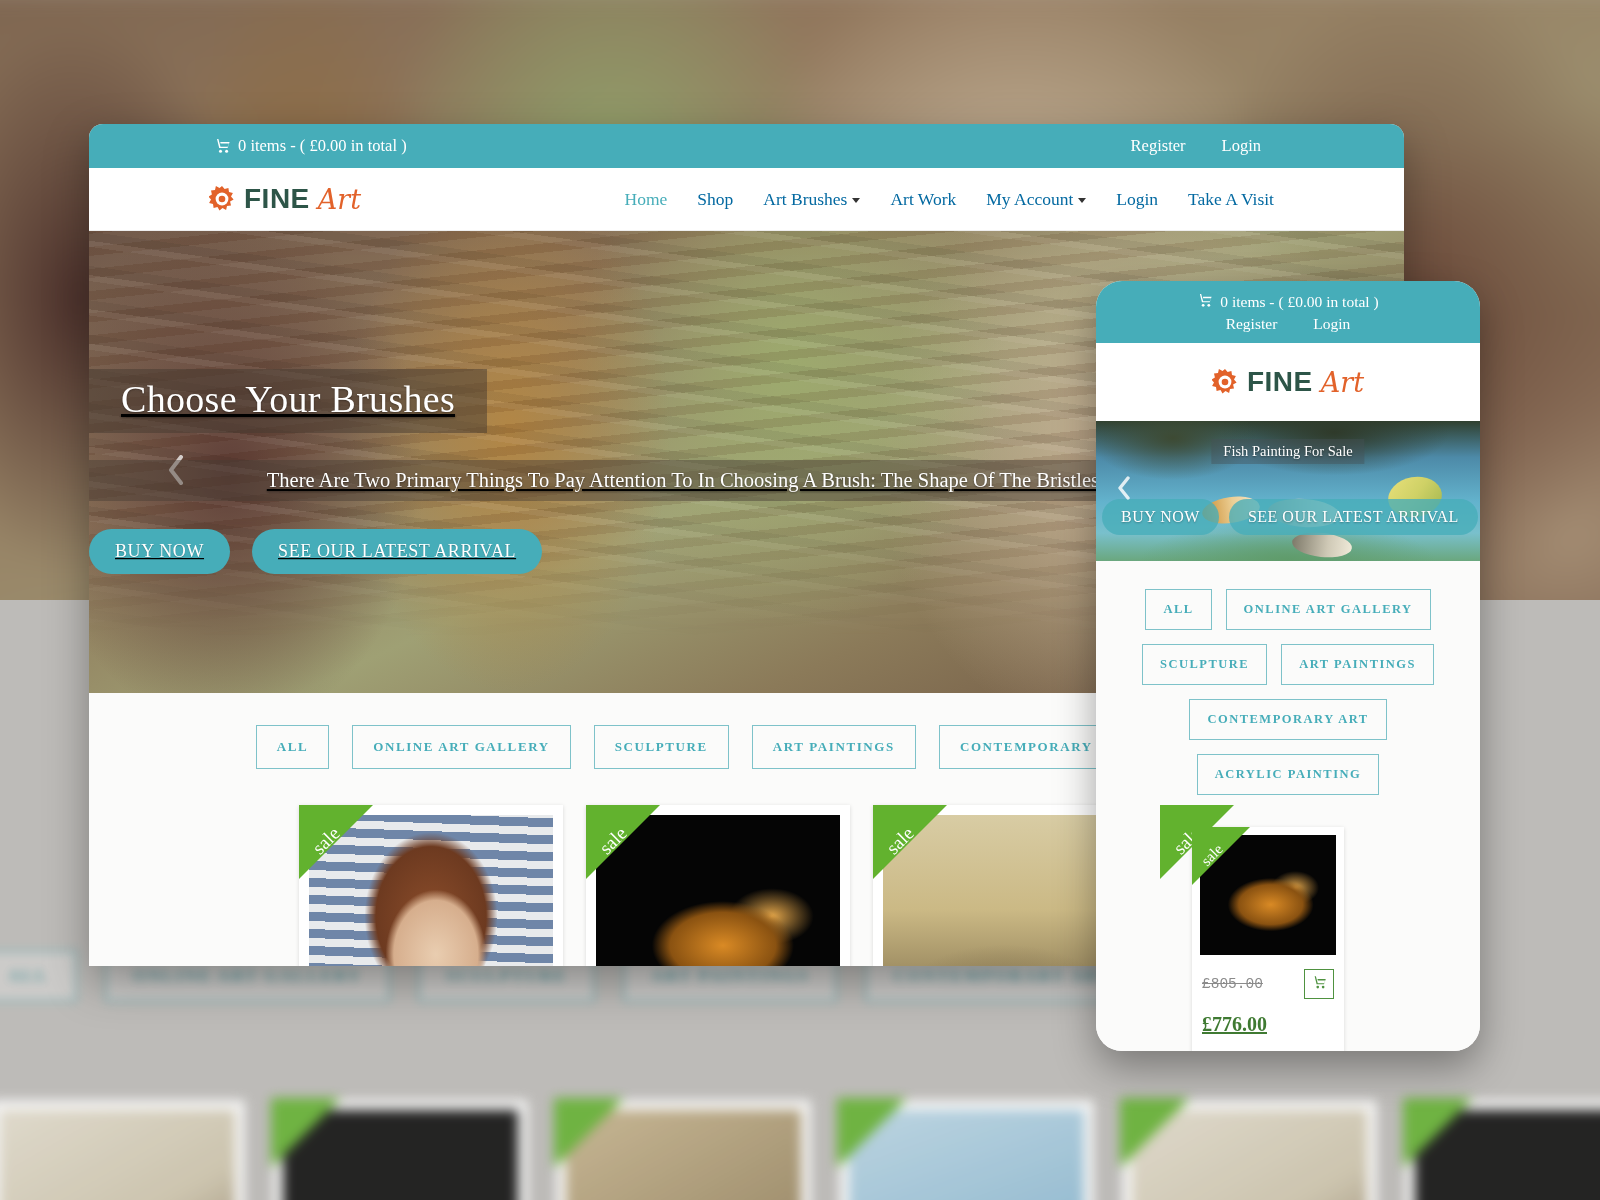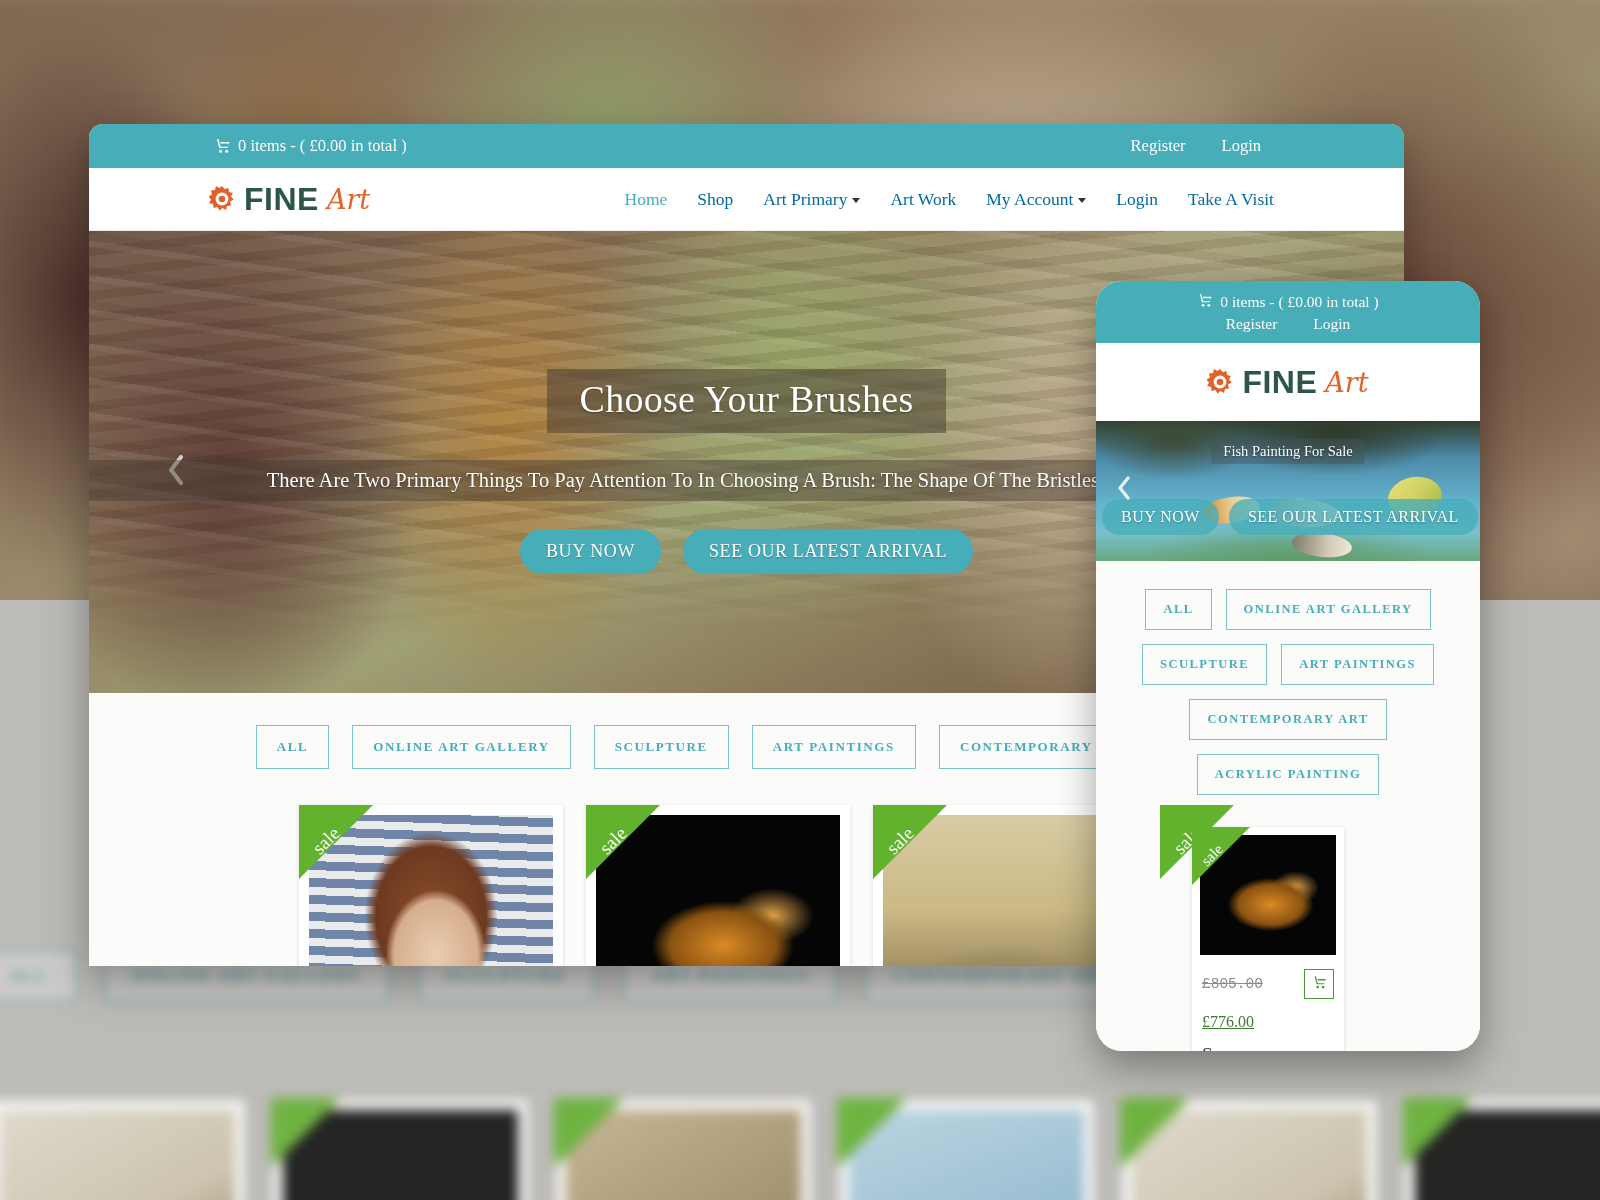--- a/index.html
+++ b/index.html
@@ -126,21 +126,21 @@
     display: flex;
     align-items: center;
     padding: 0 30px;
     border-bottom: 1px solid #eee;
   }
   .logo { display: flex; align-items: center; gap: 9px; margin-left: 90px; }
   .logo-mark { width: 26px; height: 26px; }
   .logo-fine {
     font-family: "Liberation Sans", sans-serif;
     font-weight: bold;
-    font-size: 32px;
+    font-size: 28px;
     color: #2d5548;
     letter-spacing: .5px;
   }
   .logo-art {
     font-family: "DejaVu Serif", serif;
     font-style: italic;
     font-size: 27px;
     color: #e2622a;
     margin-left: -1px;
   }
@@ -182,22 +182,23 @@
       repeating-linear-gradient(-6deg, rgba(90,55,40,.22) 0 9px, rgba(255,255,255,.06) 9px 22px);
     mask-image: linear-gradient(to bottom, rgba(0,0,0,1) 0%, rgba(0,0,0,1) 62%, rgba(0,0,0,0) 88%);
     -webkit-mask-image: linear-gradient(to bottom, rgba(0,0,0,1) 0%, rgba(0,0,0,1) 62%, rgba(0,0,0,0) 88%);
     opacity: .55;
   }
   .hero-inner {
     position: absolute;
     inset: 0;
     display: flex;
     flex-direction: column;
-    align-items: center;
+    align-items: flex-start;
     padding-top: 138px;
+    text-decoration: underline;
   }
   .hero-title {
     background: rgba(70,58,48,.5);
     color: #fff;
     font-size: 38px;
     font-family: "Liberation Serif", serif;
     padding: 8px 32px 12px;
     letter-spacing: .3px;
     text-shadow: 0 1px 2px rgba(0,0,0,.35);
   }
@@ -504,25 +505,26 @@
     border: 1px solid #4f9240;
     background: #fff;
     display: flex;
     align-items: center;
     justify-content: center;
     cursor: pointer;
   }
   .m-new-price {
     margin-top: 14px;
     color: #3f7a32;
-    font-size: 16px;
+    font-size: 20px;
     font-family: "Liberation Serif", serif;
     text-decoration: underline;
     padding-left: 2px;
     display: block;
+    font-weight: bold;
   }
   .m-title {
     margin-top: 13px;
     font-size: 19px;
     font-family: "Liberation Serif", serif;
     color: #222;
     padding-left: 2px;
     display: block;
   }
 </style>
@@ -599,21 +601,21 @@
           <circle cx="13" cy="13" r="3.3" fill="#e2622a"></circle>
         </svg>
       </span>
       <span class="logo-fine">FINE</span>
       <span class="logo-art">Art</span>
     </div>
 
     <nav class="nav-links">
       <a href="#" class="active"><span>Home</span></a>
       <a href="#"><span>Shop</span></a>
-      <a href="#"><span>Art Primary</span><i class="caret"></i></a>
+      <a href="#"><span>Art Brushes</span><i class="caret"></i></a>
       <a href="#"><span>Art Work</span></a>
       <a href="#"><span>My Account</span><i class="caret"></i></a>
       <a href="#"><span>Login</span></a>
       <a href="#"><span>Take A Visit</span></a>
     </nav>
   </div>
 
   <div class="hero">
     <div class="hero-brushes"></div>
 

